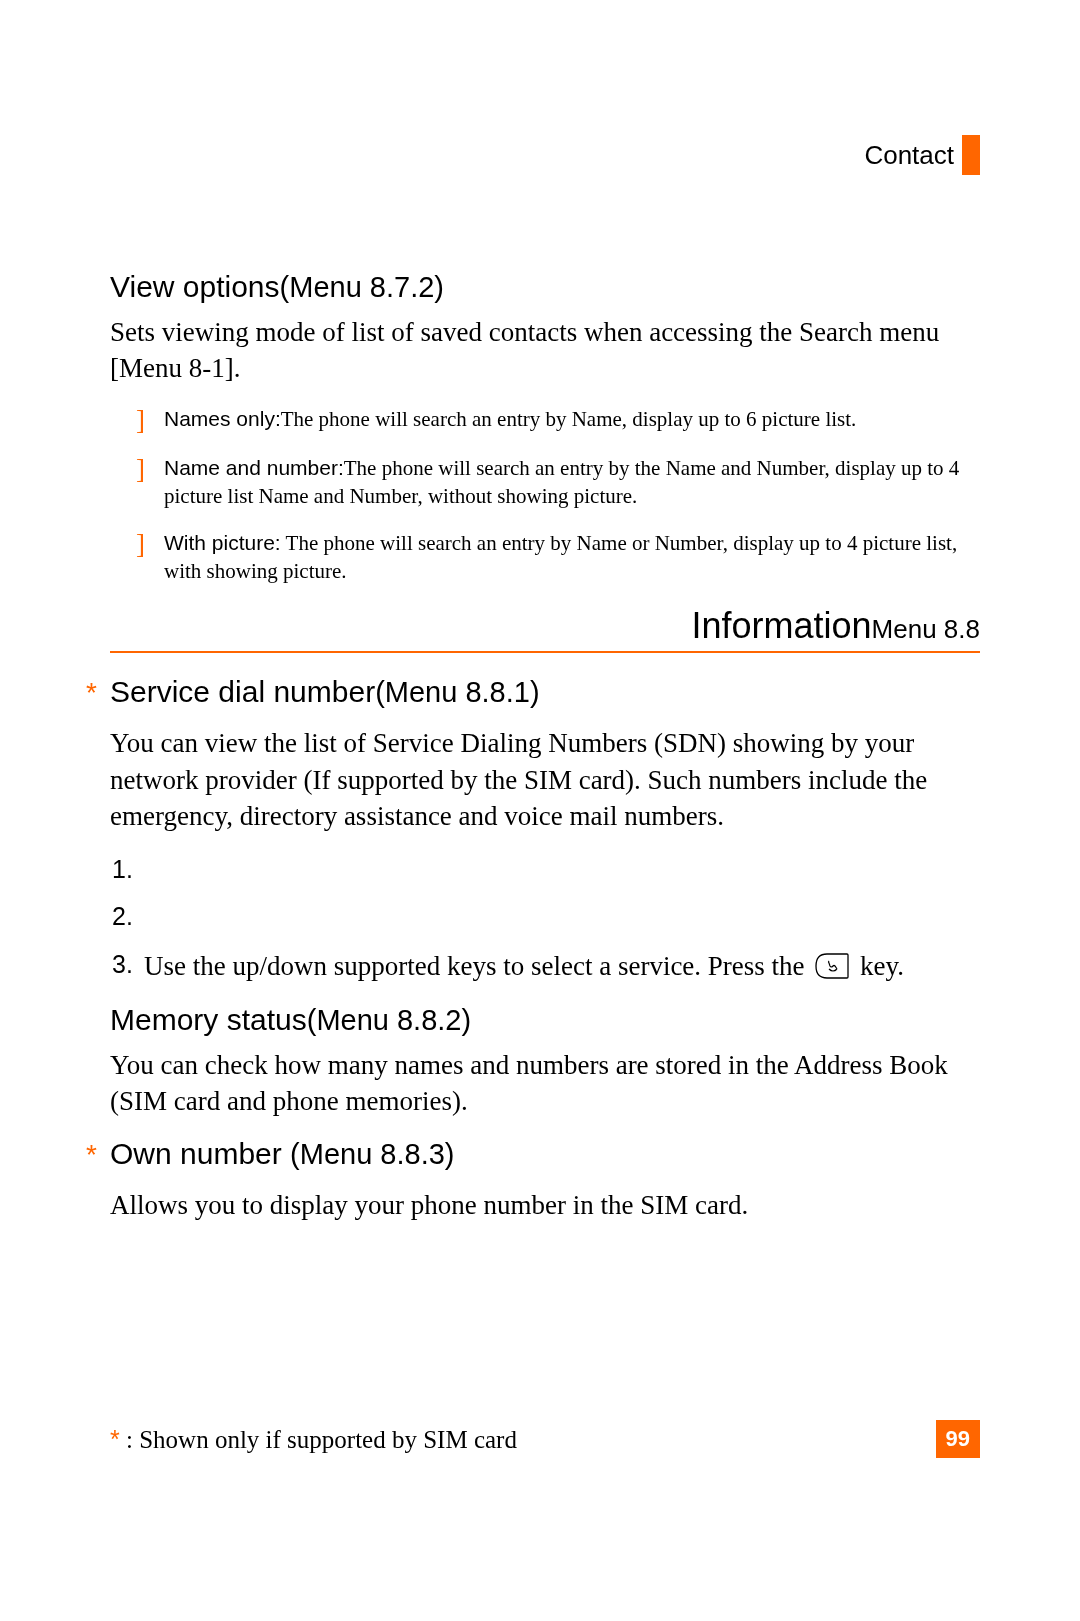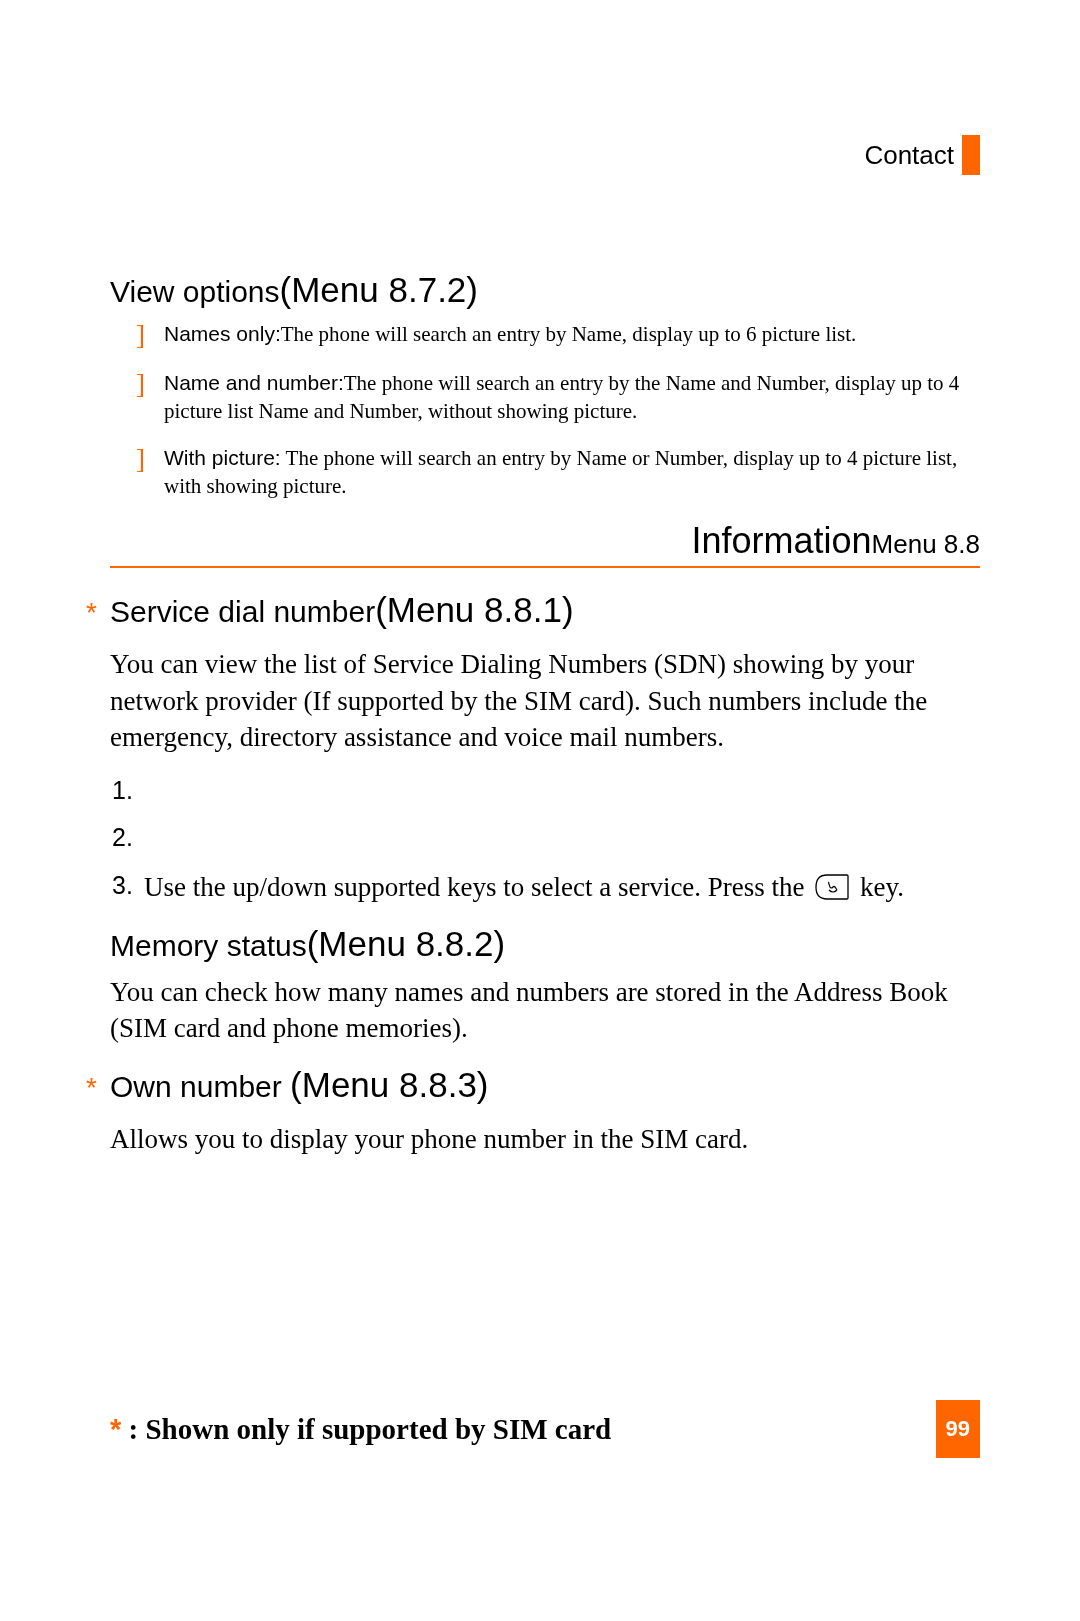--- a/index.html
+++ b/index.html
@@ -38,21 +38,21 @@
   .content {
     margin-top: 130px;
   }
   .subhead {
     font-family: Arial, Helvetica, sans-serif;
     font-size: 30px;
     margin-bottom: 10px;
   }
   .subhead .menu-ref {
     font-family: Arial, Helvetica, sans-serif;
-    font-size: 35px;
+    font-size: 29px;
   }
   .body-text {
     font-size: 27px;
     line-height: 1.35;
     margin: 6px 0 18px 0;
   }
   .bullet-block {
     margin-left: 26px;
   }
   .bullet-item {
@@ -125,51 +125,51 @@
   .footer {
     position: absolute;
     bottom: 90px;
     left: 110px;
     right: 100px;
     display: flex;
     justify-content: space-between;
     align-items: center;
   }
   .footnote {
-    font-size: 29px;
-    font-weight: bold;
+    font-size: 25px;
   }
   .footnote .star2 {
     color: #ff6600;
     font-family: Arial, Helvetica, sans-serif;
   }
   .page-num {
     background: #ff6600;
     color: #fff;
     font-family: Arial, Helvetica, sans-serif;
     font-weight: bold;
     font-size: 22px;
-    padding: 16px 10px;
+    padding: 6px 10px;
   }
 </style>
 </head>
 <body>
 
 <div class="page">
 
   <div class="header">
     <span class="header-text">Contact</span>
     <span class="header-mark"></span>
   </div>
 
   <div class="content">
 
     <div class="subhead">
       <span>View options</span><span class="menu-ref">(Menu 8.7.2)</span>
     </div>
+    <div class="body-text">Sets viewing mode of list of saved contacts when accessing the Search menu [Menu 8-1].</div>
 
     <div class="bullet-block">
       <div class="bullet-item">
         <span class="bullet-marker">]</span>
         <span class="bullet-body">
           <span class="label">Names only:</span><span>The phone will search an entry by Name, display up to 6 picture list.</span>
         </span>
       </div>
       <div class="bullet-item">
         <span class="bullet-marker">]</span>

